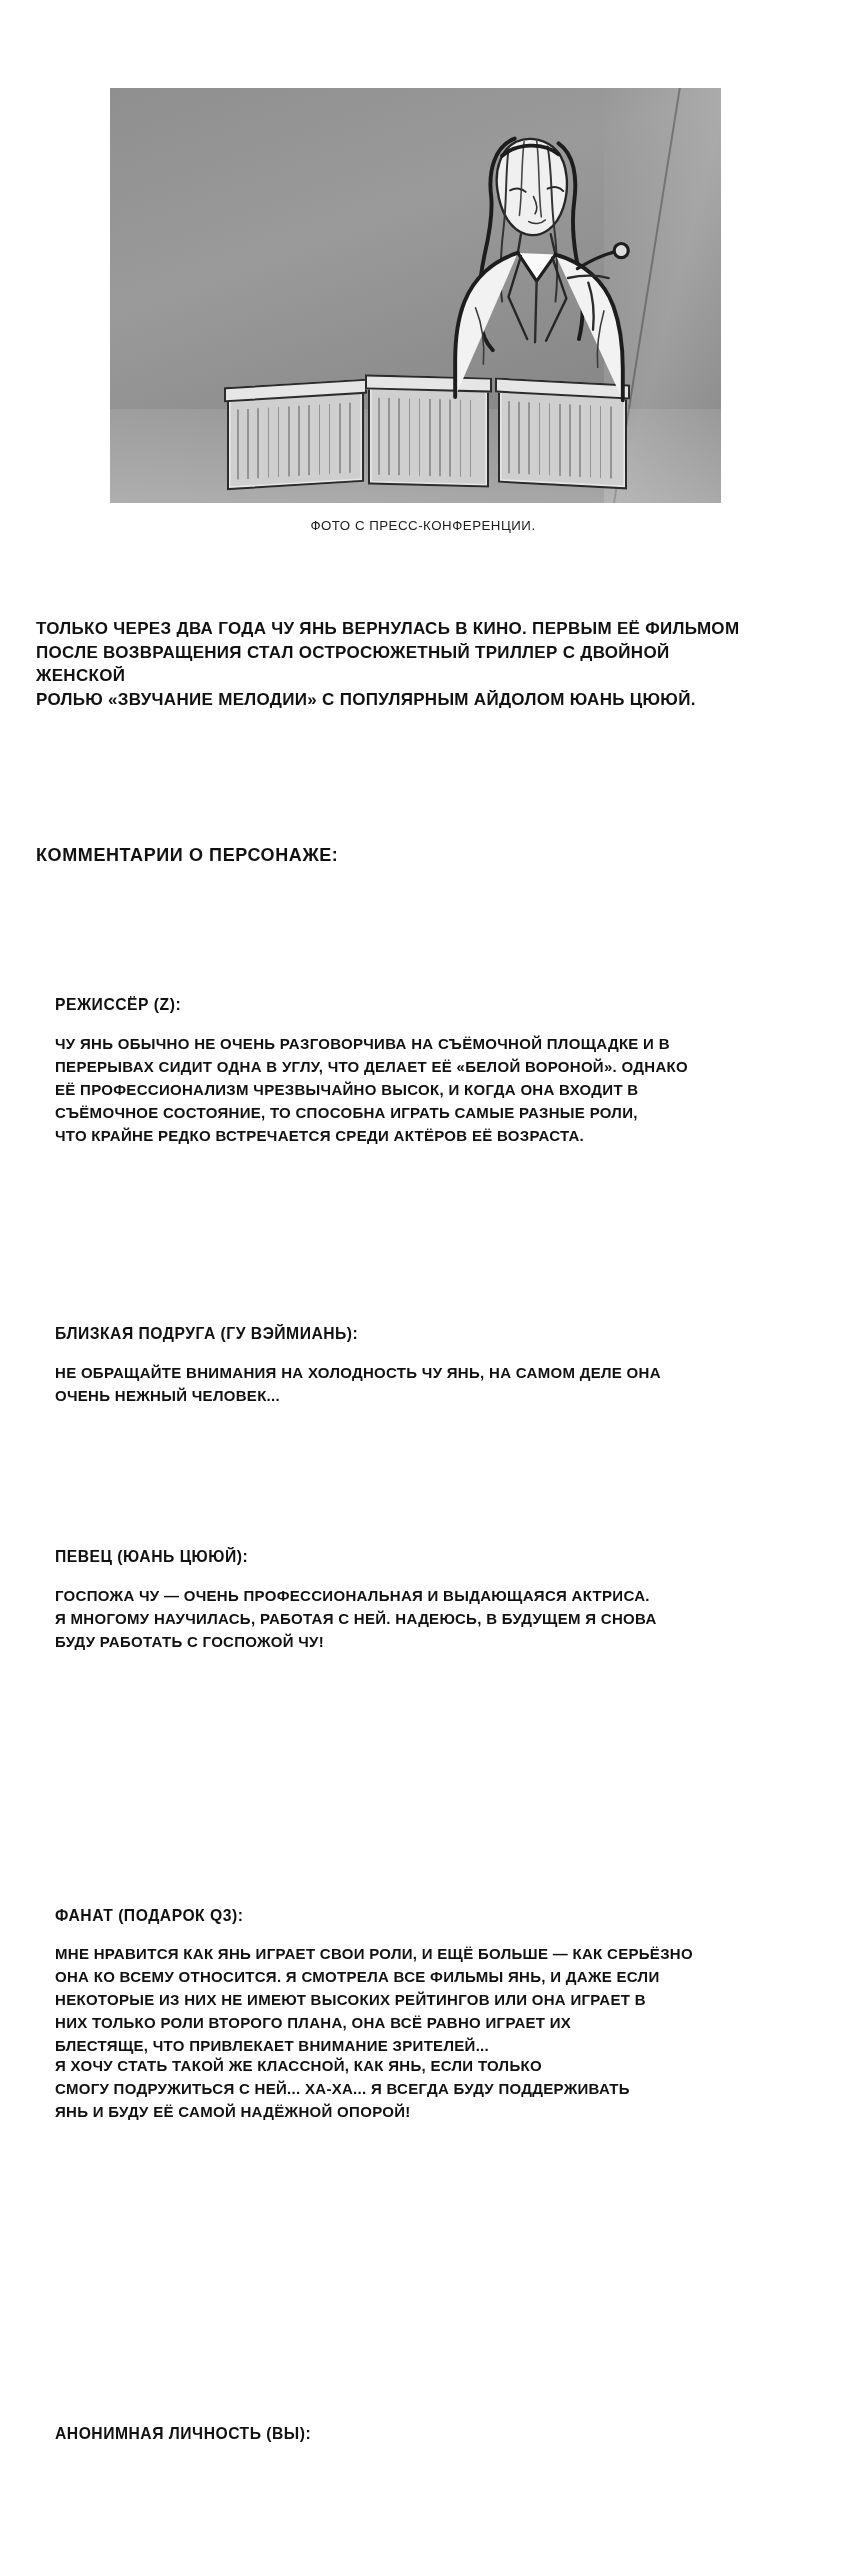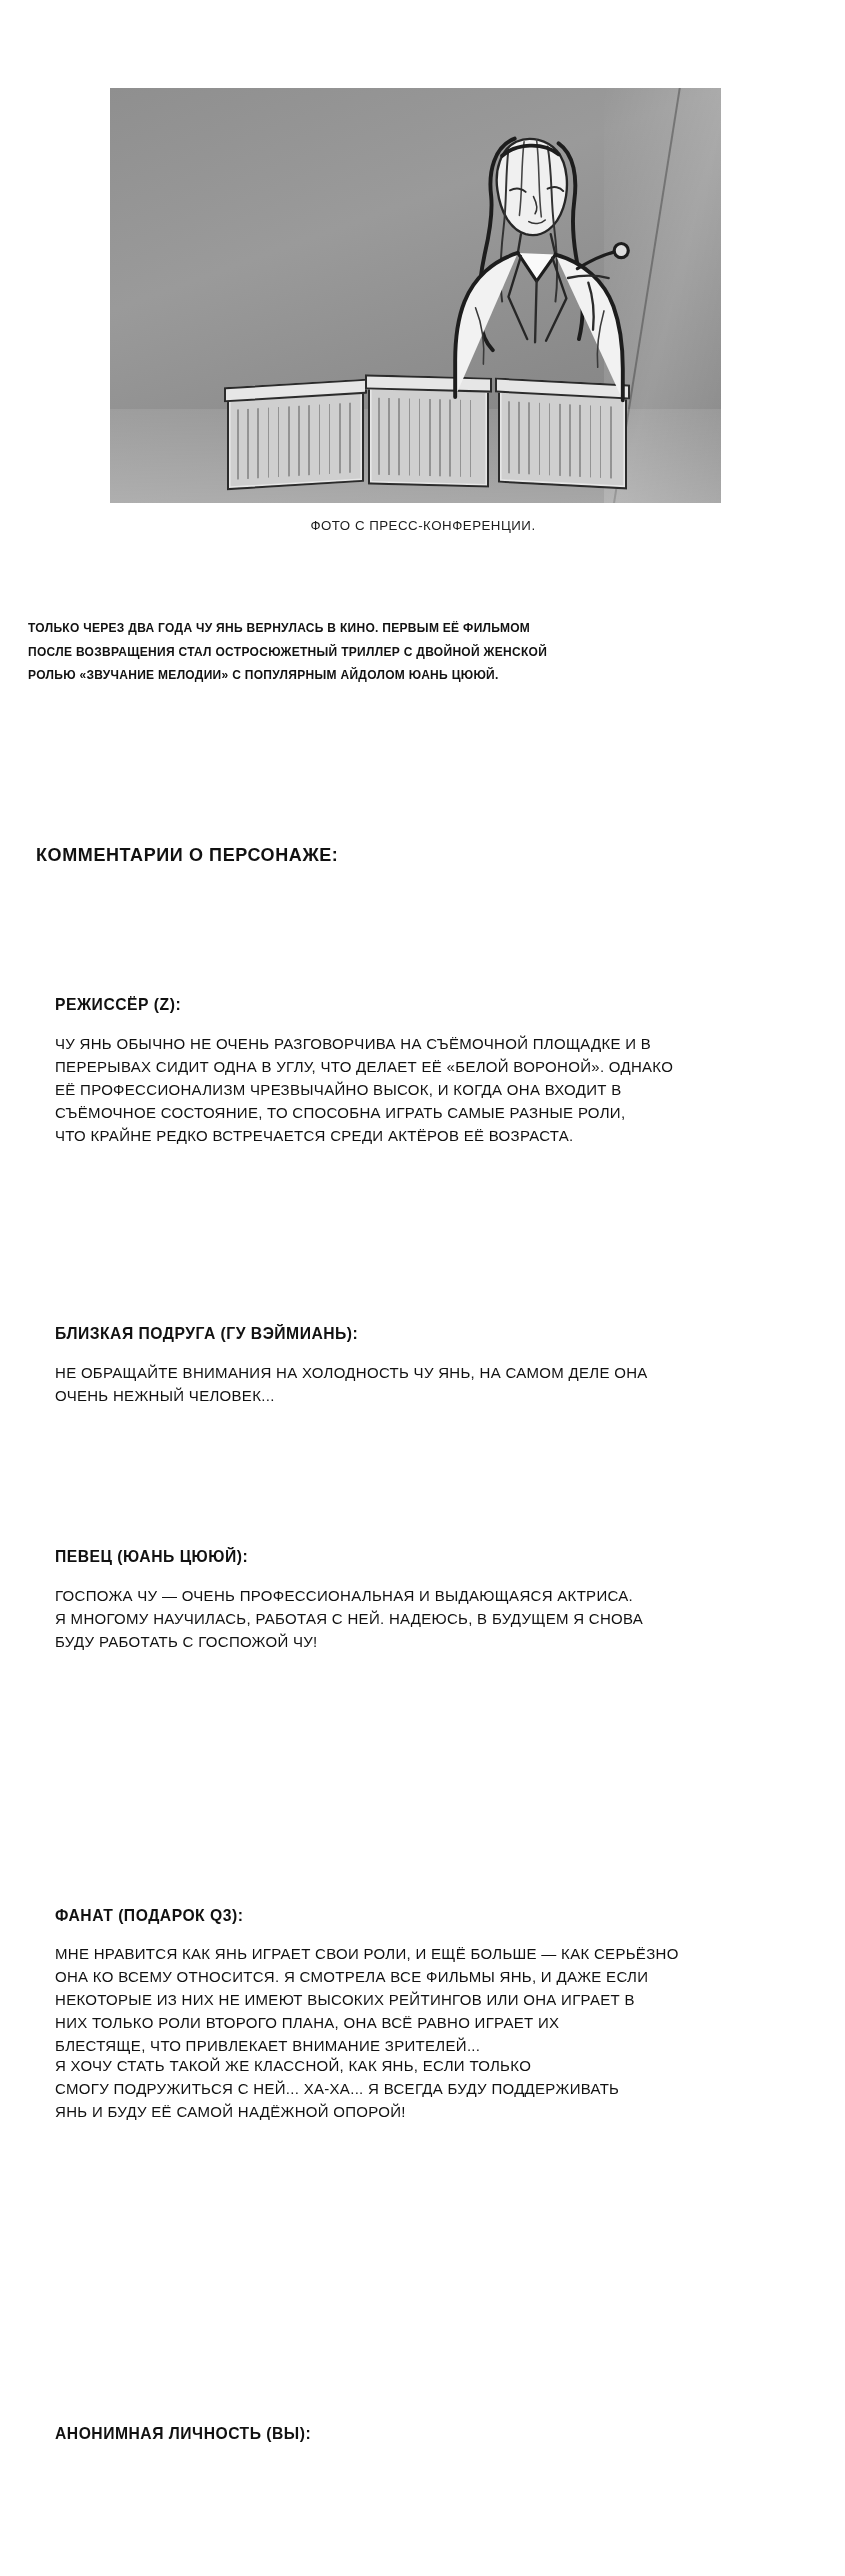--- a/index.html
+++ b/index.html
@@ -113,24 +113,24 @@
   
   .txt {
     position: absolute;
     font-family: "Liberation Sans Narrow", "Liberation Sans", sans-serif;
     text-transform: uppercase;
     color: #111111;
     letter-spacing: 0.3px;
     white-space: pre-line;
   }
   .intro {
-    left: 28px;
+    left: 36px;
     top: 617px;
     width: 705px;
-    font-size: 12px;
+    font-size: 17px;
     line-height: 23.5px;
     font-weight: 600;
   }
   .section-title {
     left: 36px;
     font-size: 18px;
     line-height: 23.5px;
     font-weight: 700;
     letter-spacing: 0.6px;
   }
@@ -140,21 +140,21 @@
     line-height: 23.5px;
     font-weight: 700;
     letter-spacing: 0.5px;
     margin-top: 16px;
   }
   .body-copy {
     left: 55px;
     width: 697px;
     font-size: 15px;
     line-height: 23px;
-    font-weight: 400;
+    font-weight: 700;
   }
 
   #t_comments_heading { top: 844px; }
 
   #t_director_title   { top: 977px; }
   #t_director_body    { top: 1032px; }
 
   #t_friend_title     { top: 1306px; }
   #t_friend_body      { top: 1361px; }
 

